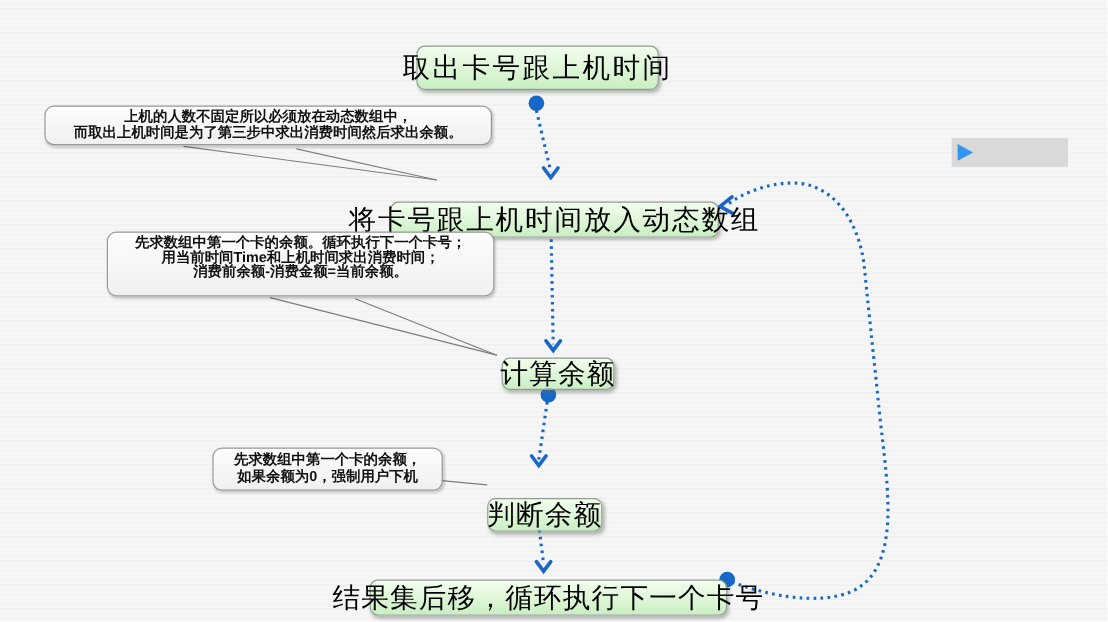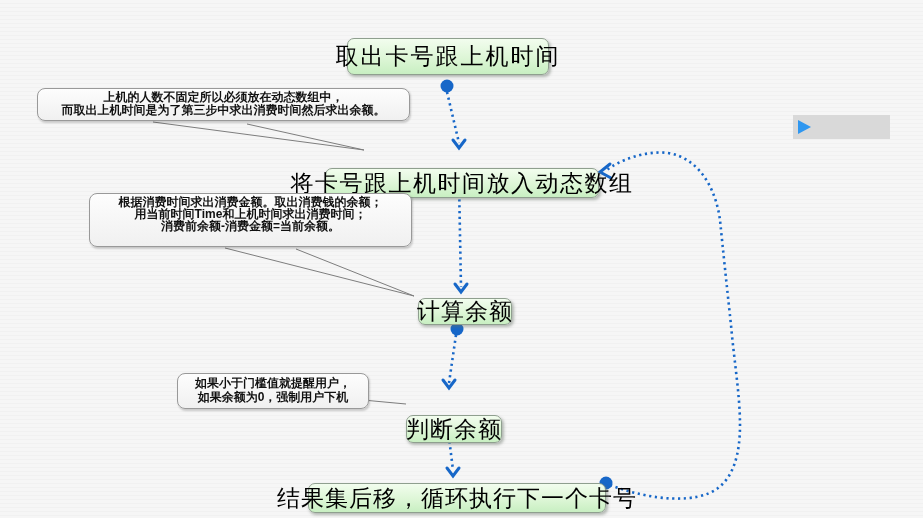--- a/index.html
+++ b/index.html
@@ -128,24 +128,24 @@
 </div>
 <div class="flow-node" id="node-5">
   <span>结果集后移，循环执行下一个卡号</span>
 </div>
 
 <div class="annotation" id="annotation-1">
   <div>上机的人数不固定所以必须放在动态数组中，</div>
   <div>而取出上机时间是为了第三步中求出消费时间然后求出余额。</div>
 </div>
 <div class="annotation" id="annotation-2">
-  <div>根据消费时间求出消费金额。取出消费钱的余额；</div>
+  <div>先求数组中第一个卡的余额。循环执行下一个卡号；</div>
   <div>用当前时间Time和上机时间求出消费时间；</div>
   <div>消费前余额-消费金额=当前余额。</div>
 </div>
 <div class="annotation" id="annotation-3">
-  <div>如果小于门槛值就提醒用户，</div>
+  <div>先求数组中第一个卡的余额，</div>
   <div>如果余额为0，强制用户下机</div>
 </div>
 
 <div id="player-box">
   <span id="play-triangle"></span>
 </div>
 
 </body></html>

